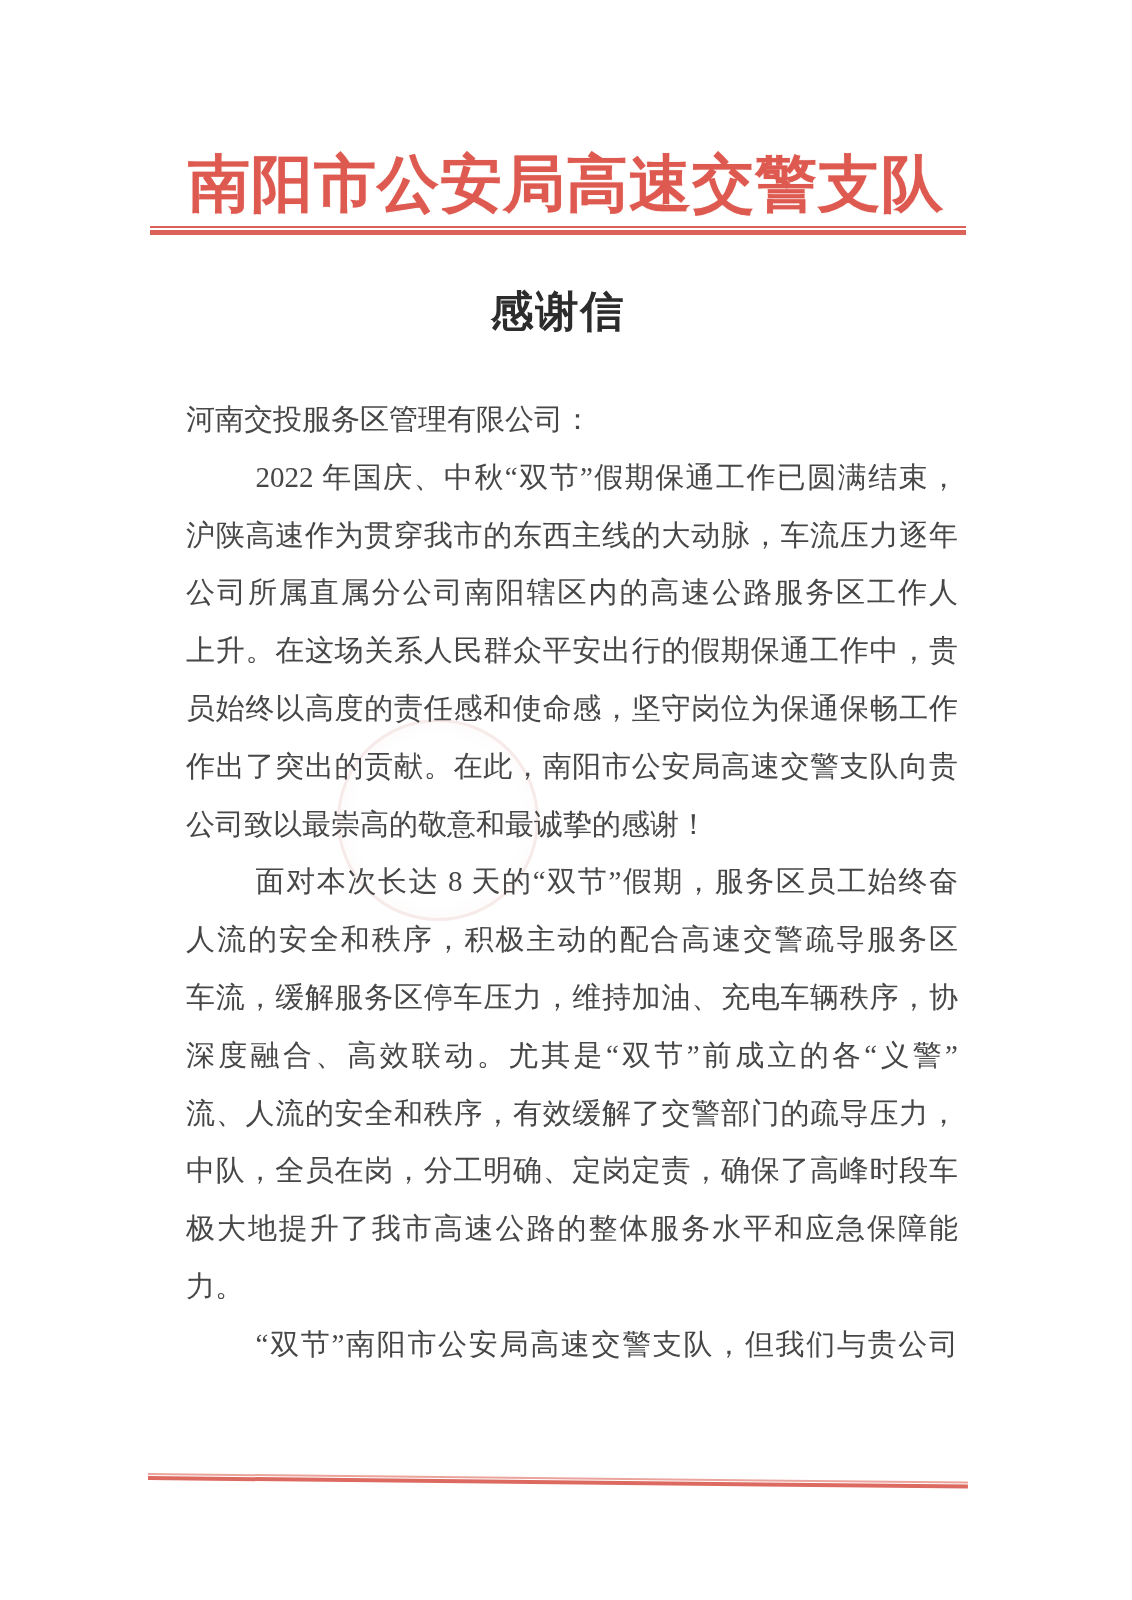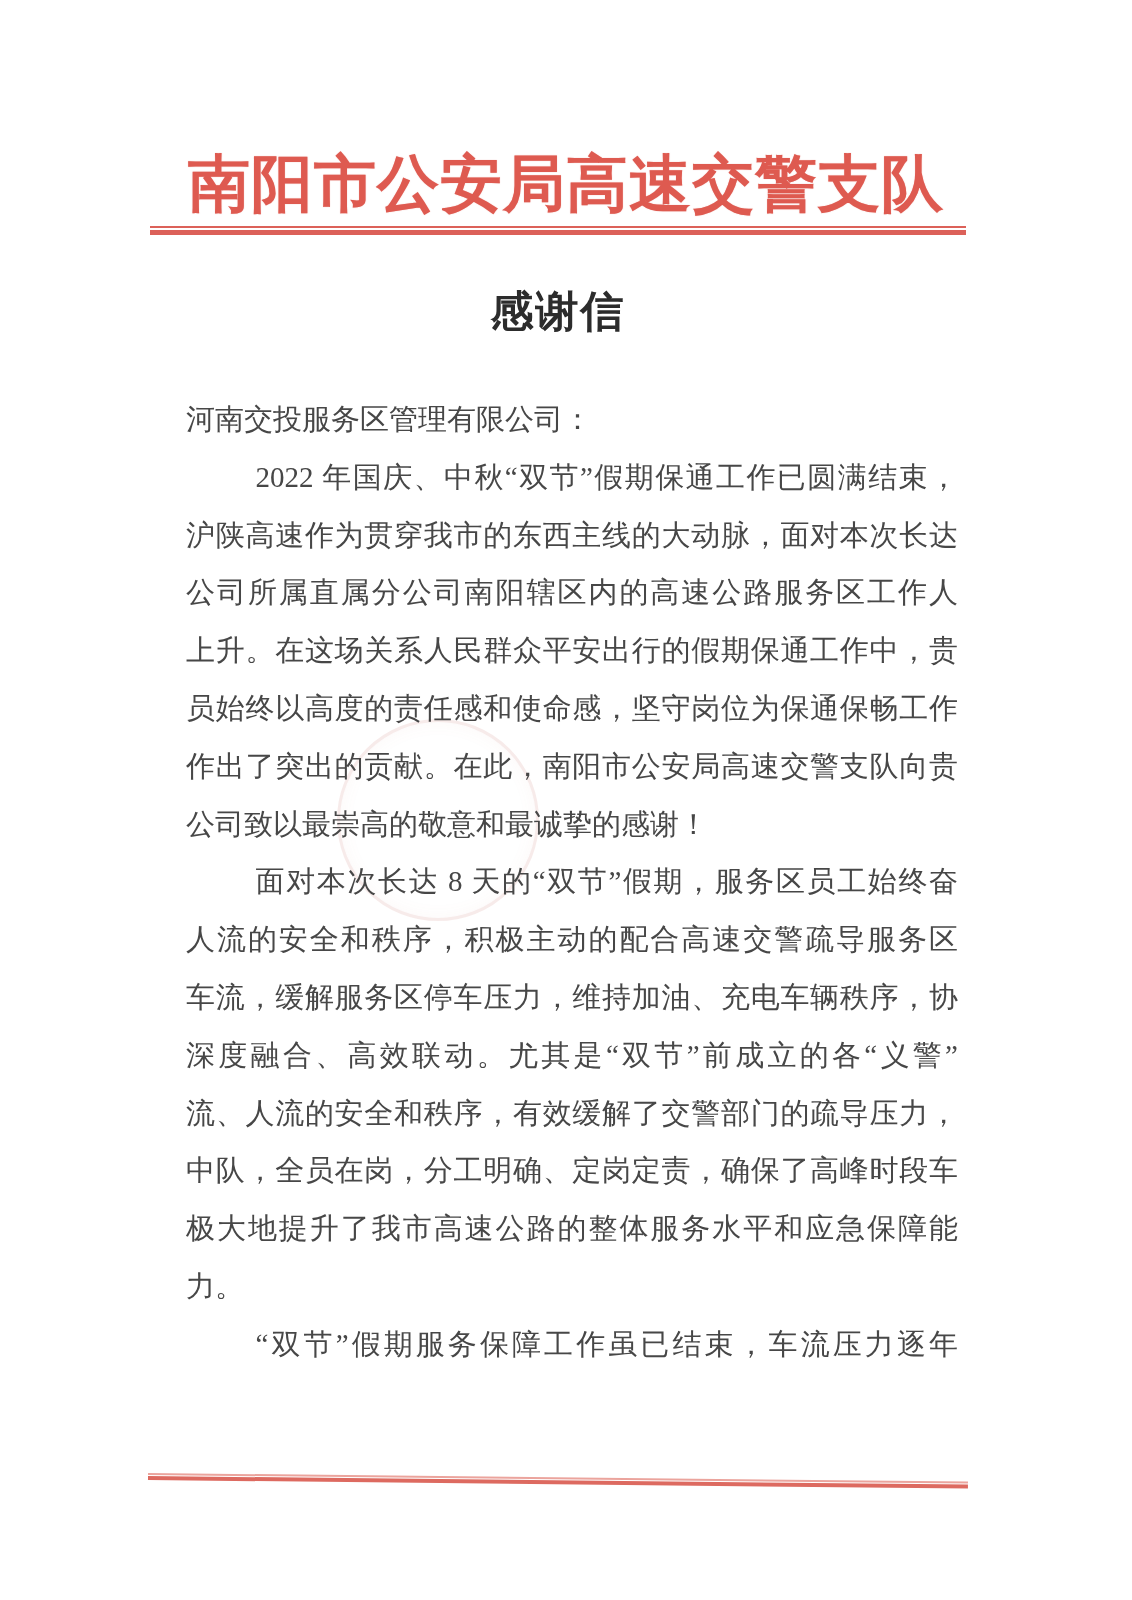--- a/index.html
+++ b/index.html
@@ -128,35 +128,35 @@
     <div class="thick"></div>
   </div>
 
   <div class="doc-title">感谢信</div>
 
   <div class="seal"></div>
 
   <div class="letter-body">
     <div class="line">河南交投服务区管理有限公司：</div>
     <div class="line indent fill">2022 年国庆、中秋“双节”假期保通工作已圆满结束，</div>
-    <div class="line fill">沪陕高速作为贯穿我市的东西主线的大动脉，面对本次长达</div>
+    <div class="line fill">沪陕高速作为贯穿我市的东西主线的大动脉，车流压力逐年</div>
     <div class="line fill">公司所属直属分公司南阳辖区内的高速公路服务区工作人</div>
     <div class="line fill">上升。在这场关系人民群众平安出行的假期保通工作中，贵</div>
     <div class="line fill">员始终以高度的责任感和使命感，坚守岗位为保通保畅工作</div>
     <div class="line fill">作出了突出的贡献。在此，南阳市公安局高速交警支队向贵</div>
     <div class="line">公司致以最崇高的敬意和最诚挚的感谢！</div>
     <div class="line indent fill">面对本次长达 8 天的“双节”假期，服务区员工始终奋</div>
     <div class="line fill">人流的安全和秩序，积极主动的配合高速交警疏导服务区</div>
     <div class="line fill">车流，缓解服务区停车压力，维持加油、充电车辆秩序，协</div>
     <div class="line fill">深度融合、高效联动。尤其是“双节”前成立的各“义警”</div>
     <div class="line fill">流、人流的安全和秩序，有效缓解了交警部门的疏导压力，</div>
     <div class="line fill">中队，全员在岗，分工明确、定岗定责，确保了高峰时段车</div>
     <div class="line fill">极大地提升了我市高速公路的整体服务水平和应急保障能</div>
     <div class="line">力。</div>
-    <div class="line indent fill">“双节”假期服务保障工作虽已结束，车流压力逐年</div>
+    <div class="line indent fill">“双节”南阳市公安局高速交警支队，但我们与贵公司</div>
   </div>
 
   <div class="footer-rule">
     <div class="thin"></div>
     <div class="thick"></div>
   </div>
 
 </div>
 
 </body></html>

